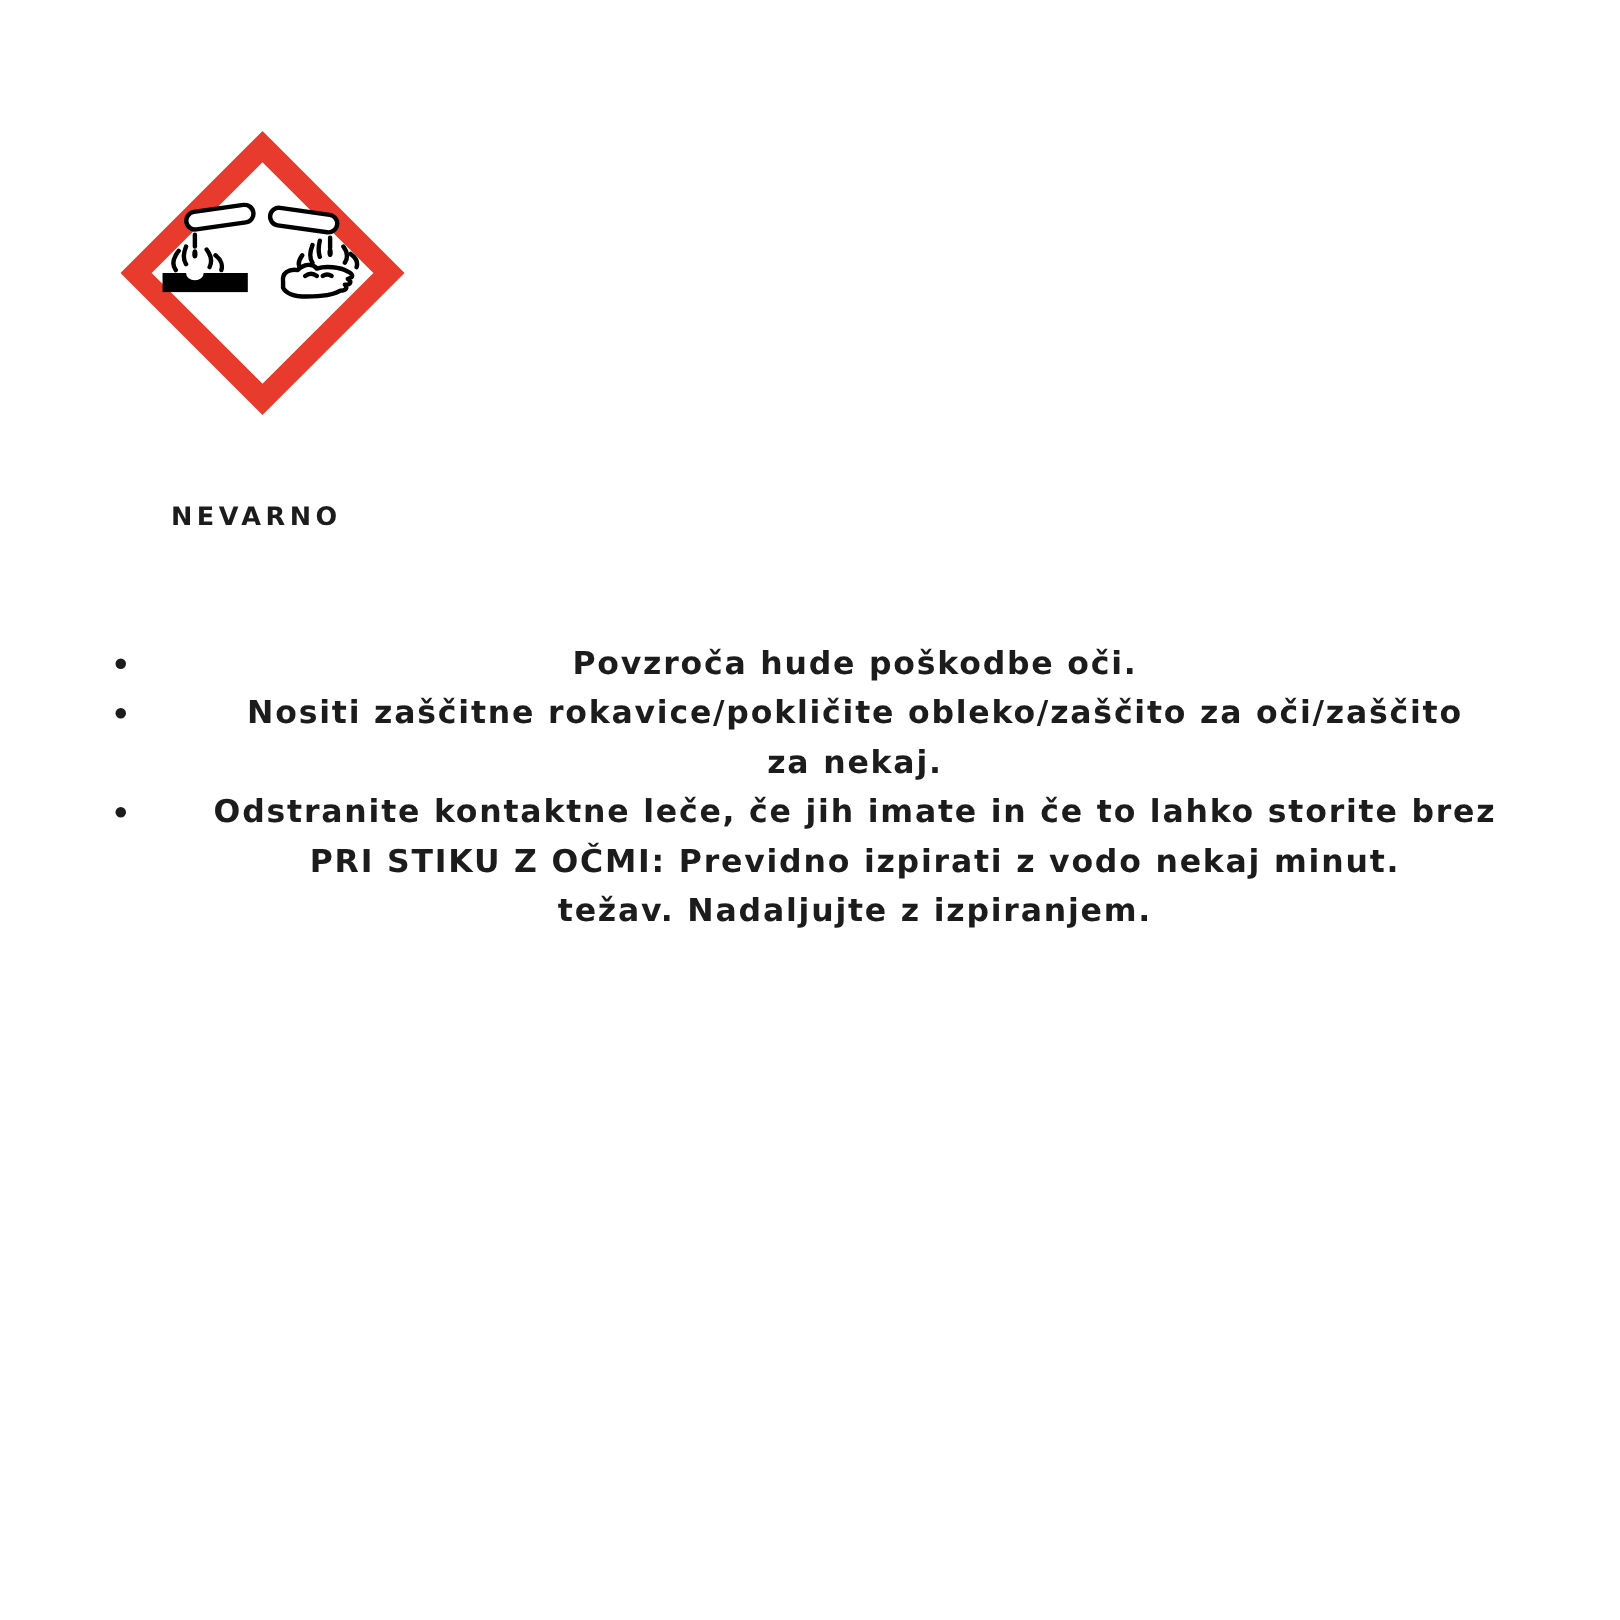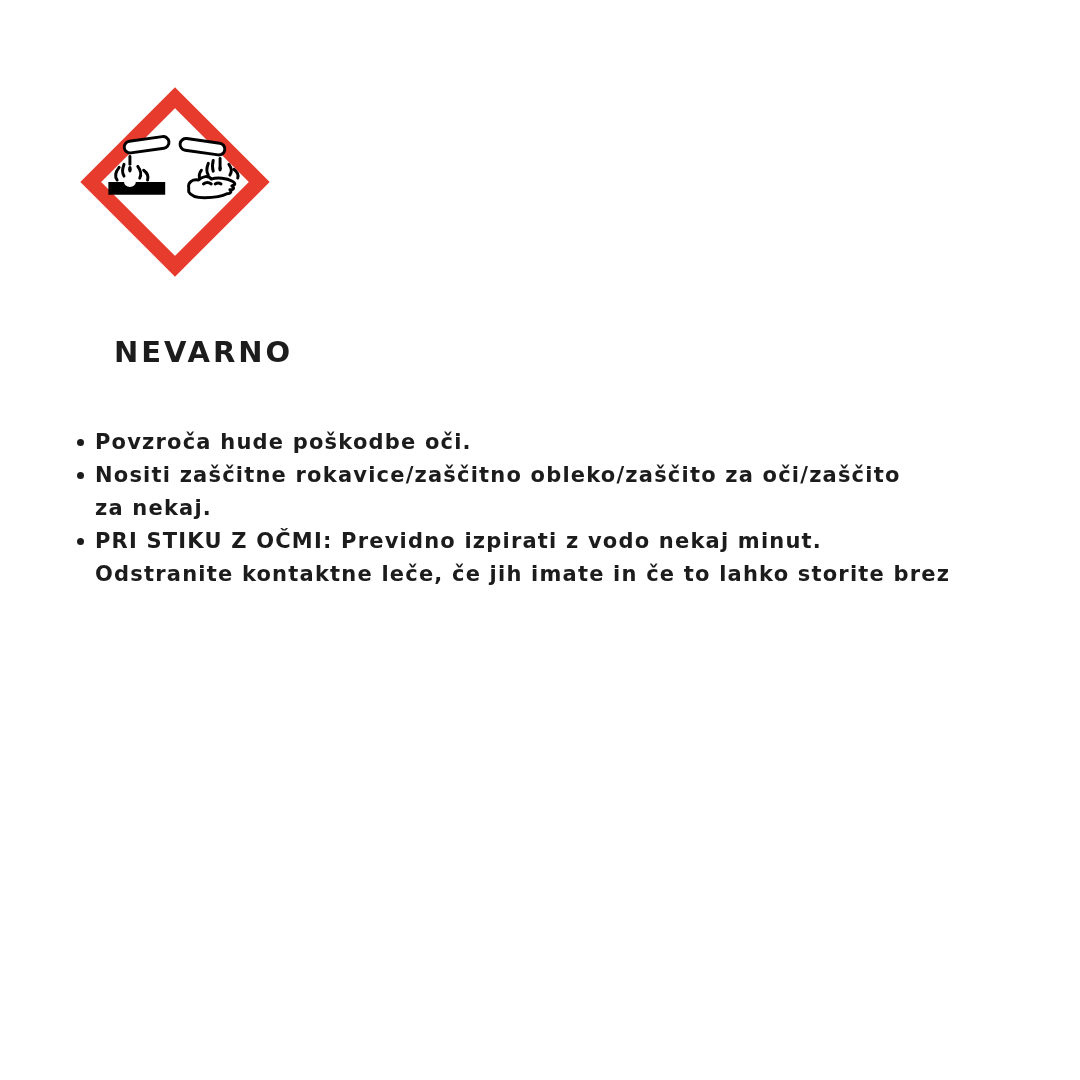--- a/index.html
+++ b/index.html
@@ -15,34 +15,35 @@
     overflow: hidden;
   }
   .pictogram {
     position: absolute;
     left: 77px; top: 84px;
     width: 196px; height: 196px;
   }
   .signal-word {
     position: absolute;
     left: 114px; top: 335px;
-    font-size: 29px;
+    font-size: 17px;
     font-weight: bold;
     letter-spacing: 3px;
     color: #1c1c1c;
   }
   .statements {
     position: absolute;
     left: 75px; top: 426px;
     width: 970px;
     list-style: none;
   }
   .statements li {
     position: relative;
     padding-left: 20px;
+    text-align: center;
   }
   .statements li::before {
     content: "";
     position: absolute;
     left: 2px; top: 13px;
     width: 7px; height: 7px;
     border-radius: 50%;
     background: #1c1c1c;
   }
   .statement-line {
@@ -96,22 +97,23 @@
     </g>
   </svg>
 
   <div class="signal-word">NEVARNO</div>
 
   <ul class="statements">
     <li>
       <div class="statement-line">Povzroča hude poškodbe oči.</div>
     </li>
     <li>
-      <div class="statement-line">Nositi zaščitne rokavice/zaščitno obleko/zaščito za oči/zaščito</div>
+      <div class="statement-line">Nositi zaščitne rokavice/pokličite obleko/zaščito za oči/zaščito</div>
       <div class="statement-line">za nekaj.</div>
     </li>
     <li>
+      <div class="statement-line">Odstranite kontaktne leče, če jih imate in če to lahko storite brez</div>
       <div class="statement-line">PRI STIKU Z OČMI: Previdno izpirati z vodo nekaj minut.</div>
-      <div class="statement-line">Odstranite kontaktne leče, če jih imate in če to lahko storite brez</div>
+      <div class="statement-line">težav. Nadaljujte z izpiranjem.</div>
     </li>
   </ul>
 
 </div>
 
 </body></html>

